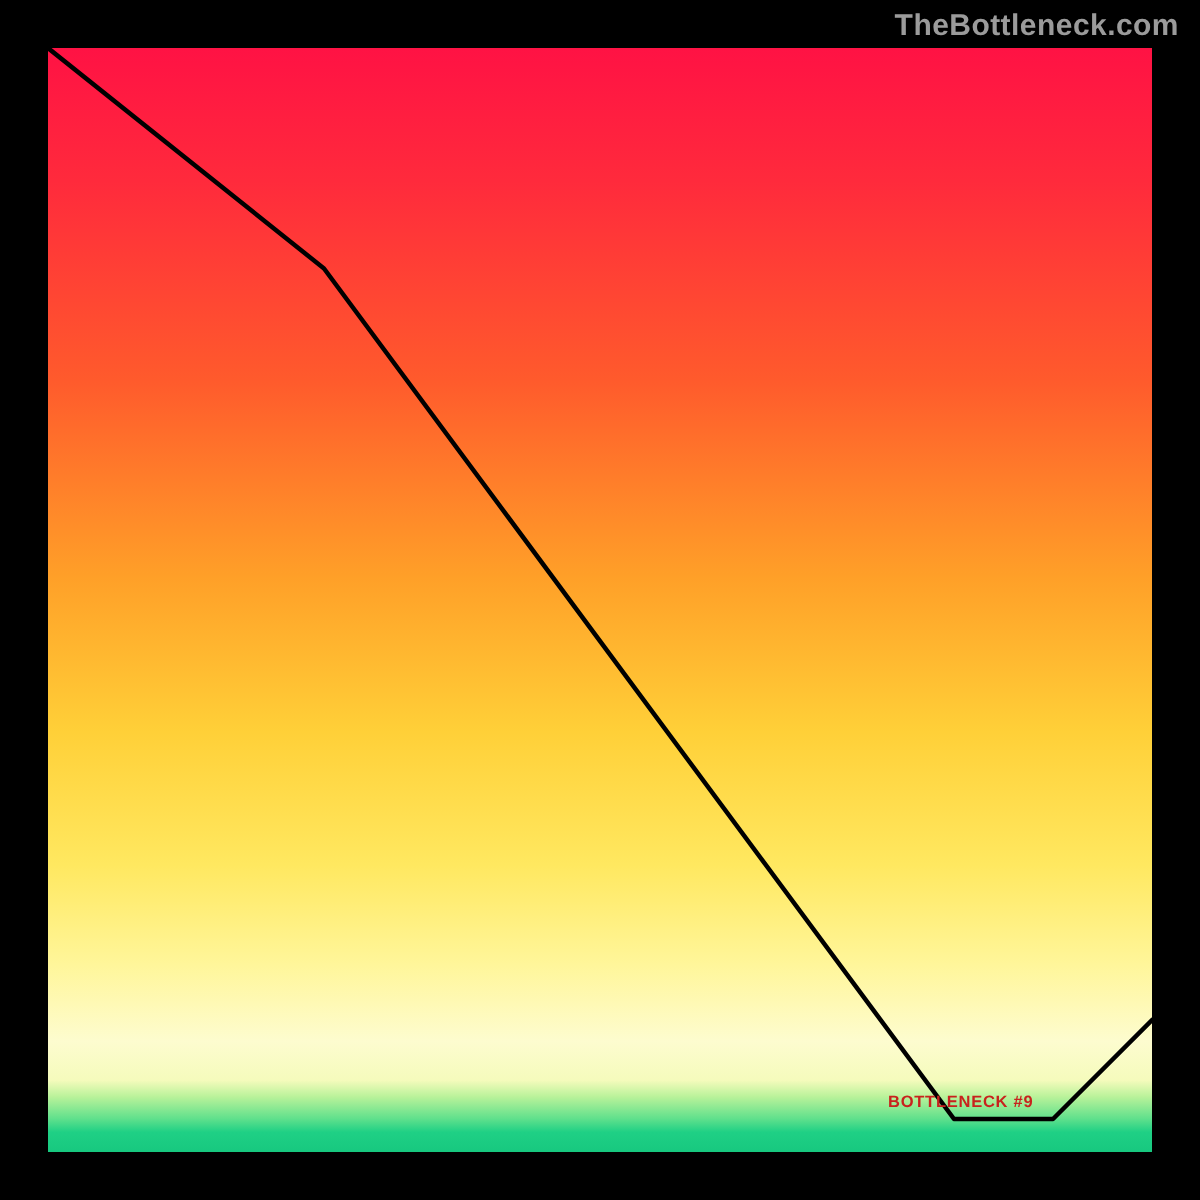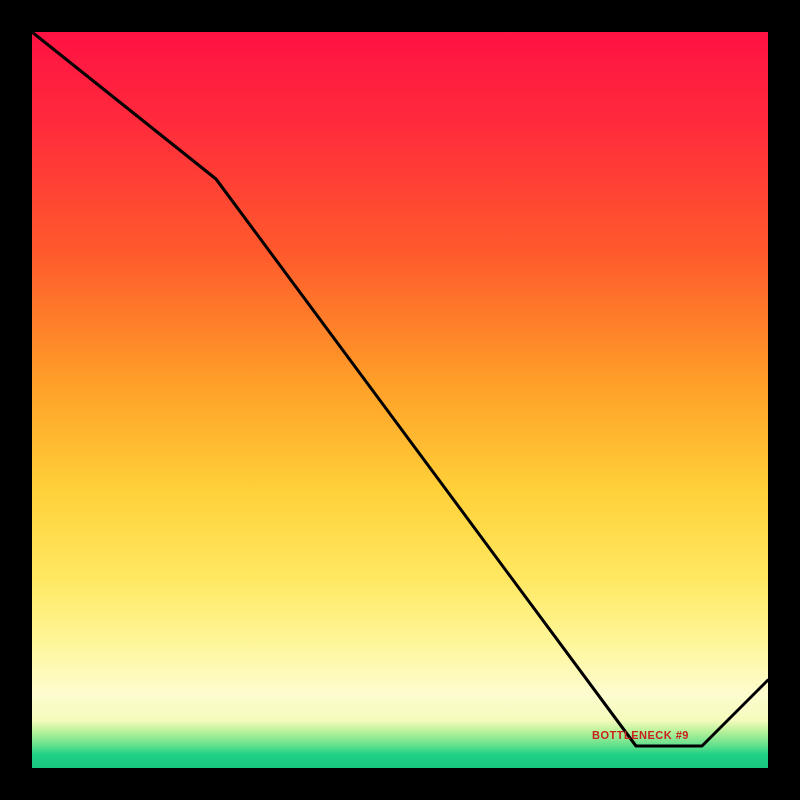--- a/index.html
+++ b/index.html
@@ -74,20 +74,21 @@
     font-weight: 700;
     letter-spacing: 0.5px;
     white-space: nowrap;
   }
 </style>
 </head>
 <body>
 
 <div class="stage">
 
+  <div class="watermark">TheBottleneck.com</div>
 
   <div class="plot-frame">
 
     <div class="gradient-area"></div>
 
     <svg class="curve" viewBox="0 0 736 736" preserveAspectRatio="none">
 
       <polyline points="0,0 184,147 604,714 670,714 736,648" fill="none" stroke="#000000" stroke-width="3" stroke-linejoin="round" stroke-linecap="round"></polyline>
     </svg>
 

